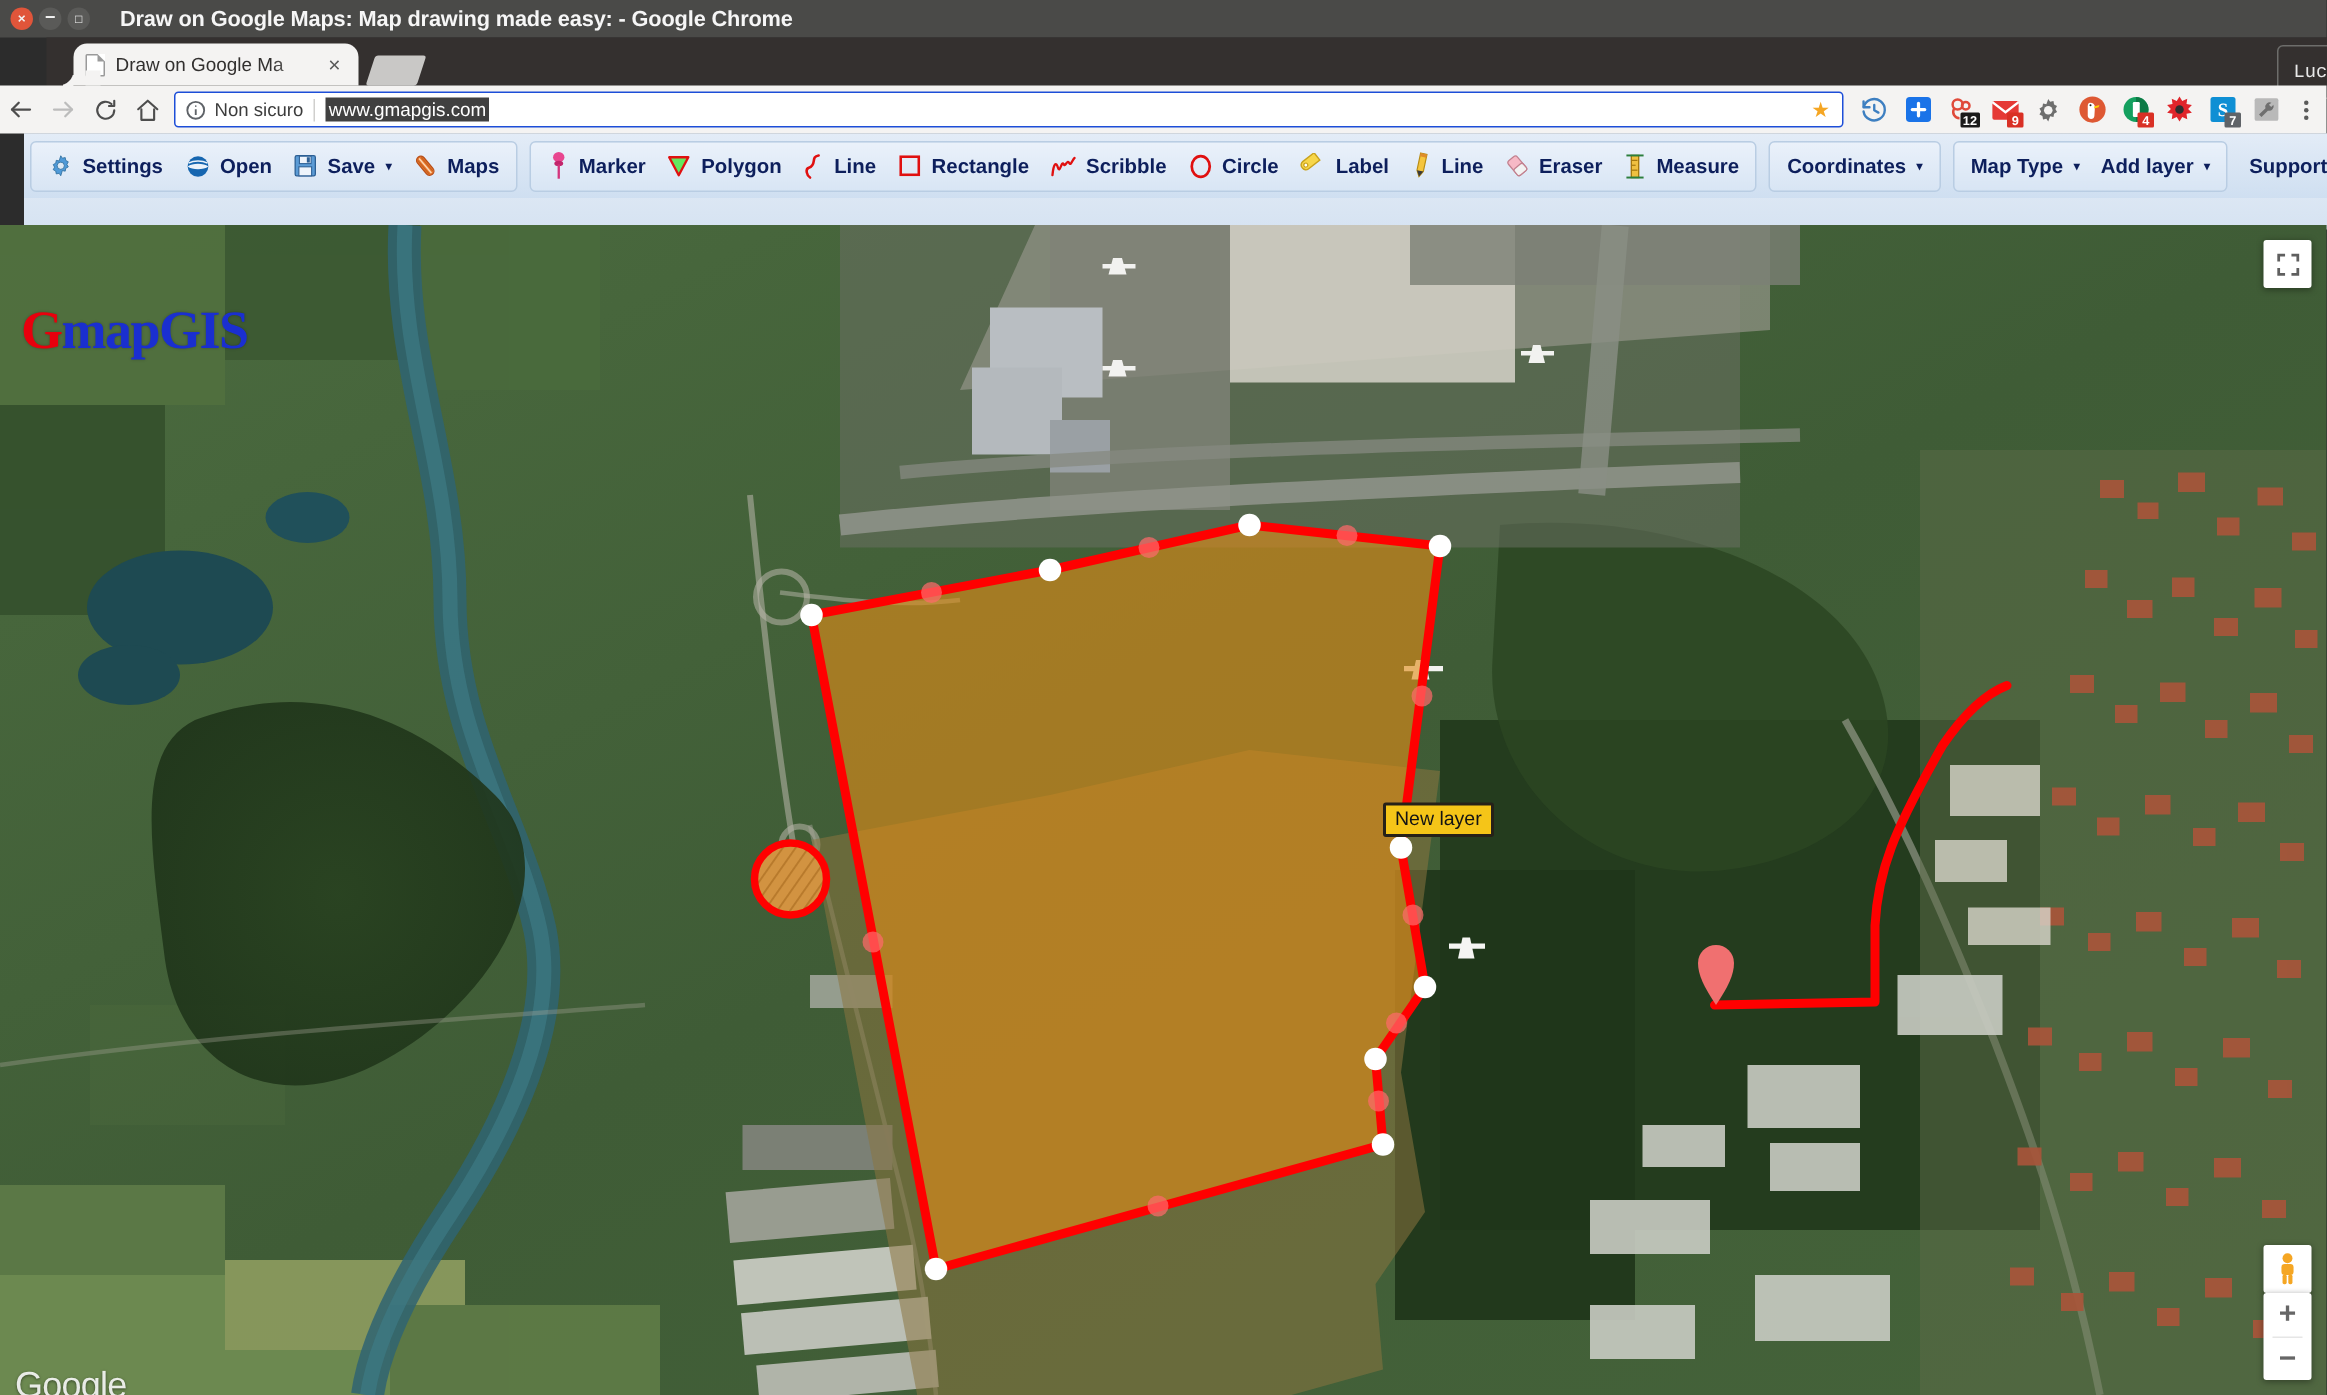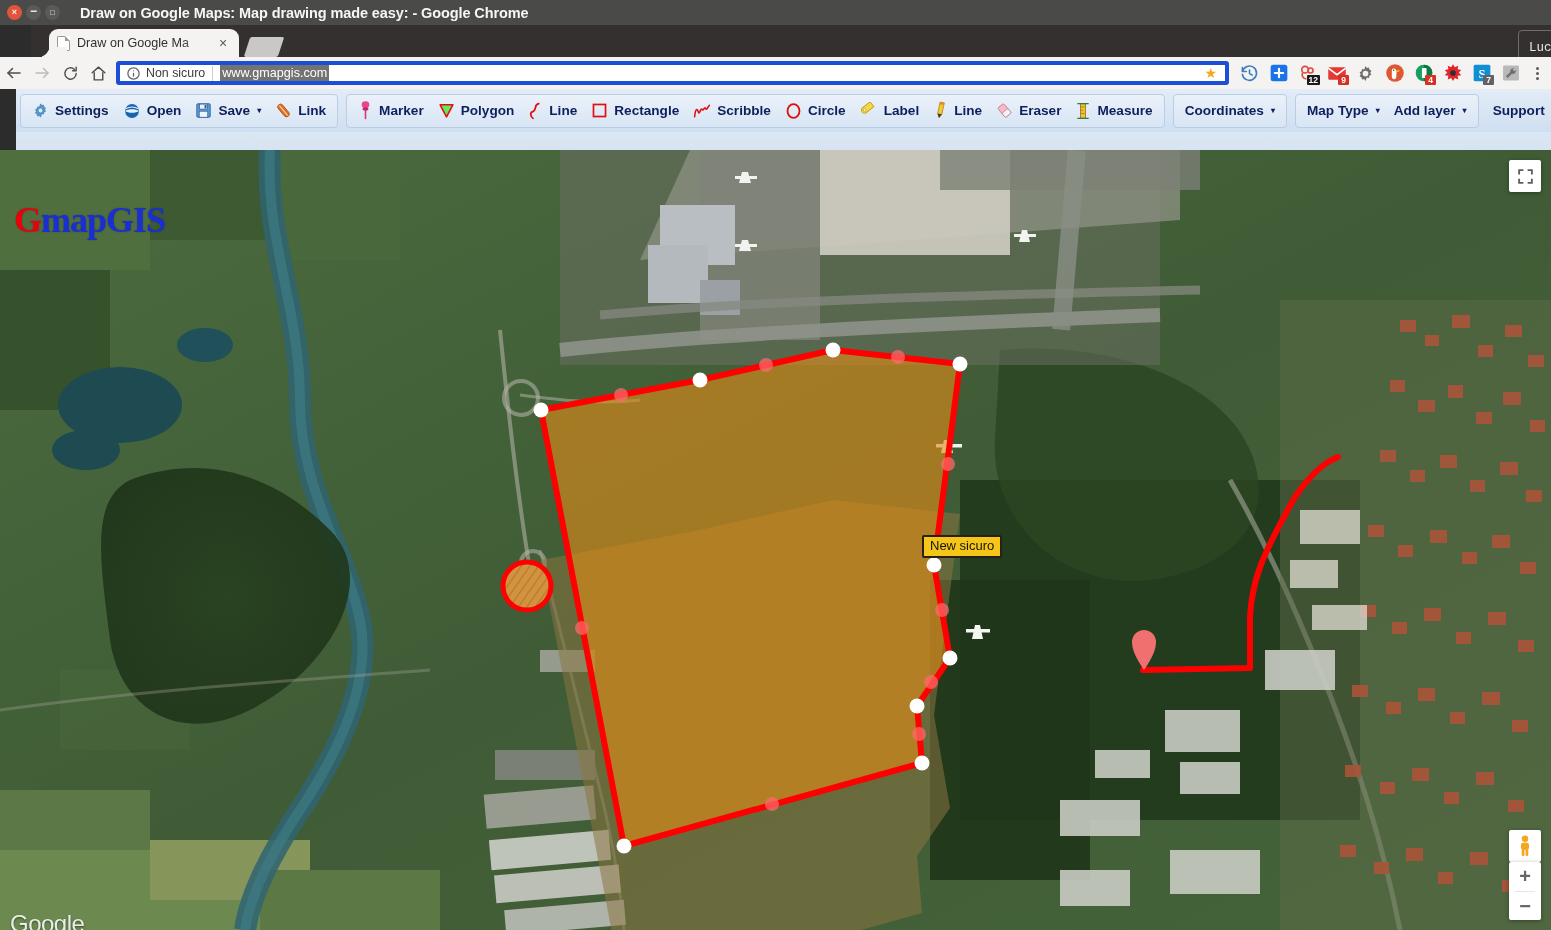--- a/index.html
+++ b/index.html
@@ -86,33 +86,33 @@
     background: #f4f3f2; display: flex; align-items: center;
   }
   .navbtn {
     width: 28px; height: 28px; display: flex; align-items: center;
     justify-content: center; color: #4d4d4d; flex: none;
   }
   .navbtn.dim { color: #bcbcbc; }
   .navbtn svg { display: block; }
   .omnibox {
     flex: 1; height: 24px; margin: 0 6px 0 4px;
-    background: #fff; border: 4px solid #1d4ed8; border-radius: 3px;
+    background: #fff; border: 1px solid #1d4ed8; border-radius: 3px;
     display: flex; align-items: center; padding: 0 6px;
     position: relative;
   }
   .oi { width: 15px; height: 15px; flex: none; margin-right: 5px; color:#5f6368;}
   .security-text {
     font-size: 12.4px; color: #3c3c3c; white-space: nowrap; flex: none;
   }
   .omni-sep {
     width: 1px; height: 15px; background: #d0cfcd; margin: 0 7px; flex: none;
   }
   .url-highlight {
-    background: #737373; color: #fff; font-size: 12.6px; padding: 1px 2px;
+    background: #404040; color: #fff; font-size: 12.6px; padding: 1px 2px;
     white-space: nowrap; flex: none;
   }
   .star-icon { margin-left: auto; color: #f5a623; font-size: 14px; flex: none; padding-right:2px;}
 
   .ext-tray { display: flex; align-items: center; gap: 0px; padding-right: 2px; }
   .ext { width: 29px; height: 28px; position: relative;
          display: flex; align-items: center; justify-content: center; flex: none; }
   .badge {
     position: absolute; right: 2px; bottom: 2px;
     font-size: 8.5px; line-height: 10px; color: #fff; font-weight: bold;
@@ -417,21 +417,21 @@
         <span class="ticon">
           <svg width="17" height="17" viewBox="0 0 24 24">
             <g transform="rotate(-40 12 12)">
               <rect x="8" y="1.5" width="8" height="21" rx="4" fill="#e8772c" stroke="#b9511b" stroke-width="1.2"></rect>
               <line x1="12" y1="3" x2="12" y2="21" stroke="#fbd9b6" stroke-width="1.4"></line>
               <line x1="9.8" y1="3.5" x2="9.8" y2="20.5" stroke="#c4601f" stroke-width="1"></line>
               <line x1="14.2" y1="3.5" x2="14.2" y2="20.5" stroke="#c4601f" stroke-width="1"></line>
             </g>
           </svg>
         </span>
-        <span>Link</span>
+        <span>Maps</span>
       </div>
     </div>
 
     <div class="tb-group">
       <div class="tb-item">
         <span class="ticon">
           <svg width="15" height="19" viewBox="0 0 16 22">
             <ellipse cx="8" cy="4.4" rx="4.4" ry="4" fill="#e8468f"></ellipse>
             <ellipse cx="8" cy="9.2" rx="3.4" ry="2" fill="#c2256b"></ellipse>
             <rect x="7.1" y="10" width="1.8" height="11" fill="#d4357d"></rect>
@@ -749,21 +749,21 @@
     <g>
       <path d="M1144 520 C1136 508 1132 500 1132 492 a12 12 0 0 1 24 0 c0 8-4 16-12 28z" fill="#f07070"></path>
     </g>
   </svg>
 
 
   <div class="logo">
     <span class="c1">G</span><span class="c2">map</span><span class="c5">GIS</span>
   </div>
 
-  <div class="label-tip">New sicuro</div>
+  <div class="label-tip">New layer</div>
 
   <div class="fullscreen-ctl">
     <svg width="17" height="17" viewBox="0 0 24 24" fill="none" stroke="#5f5f5f" stroke-width="2.6">
       <polyline points="3,9 3,3 9,3"></polyline>
         <polyline points="15,3 21,3 21,9"></polyline>
       <polyline points="21,15 21,21 15,21"></polyline>
         <polyline points="9,21 3,21 3,15"></polyline>
     </svg>
   </div>
 

